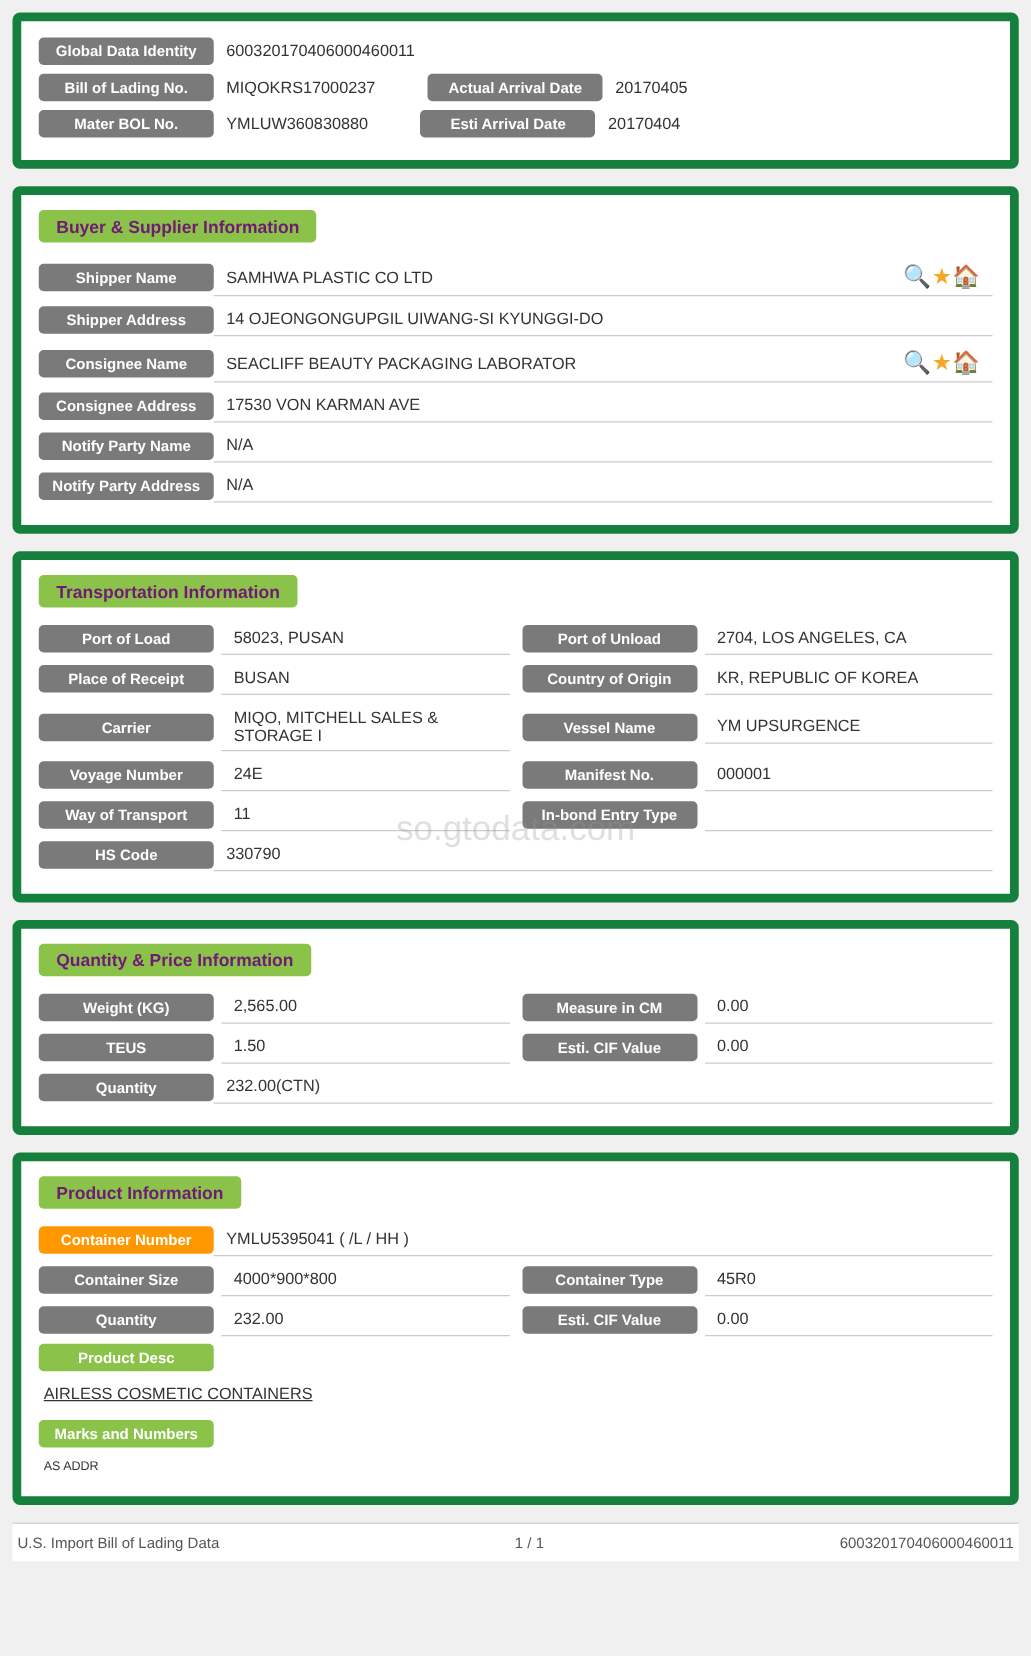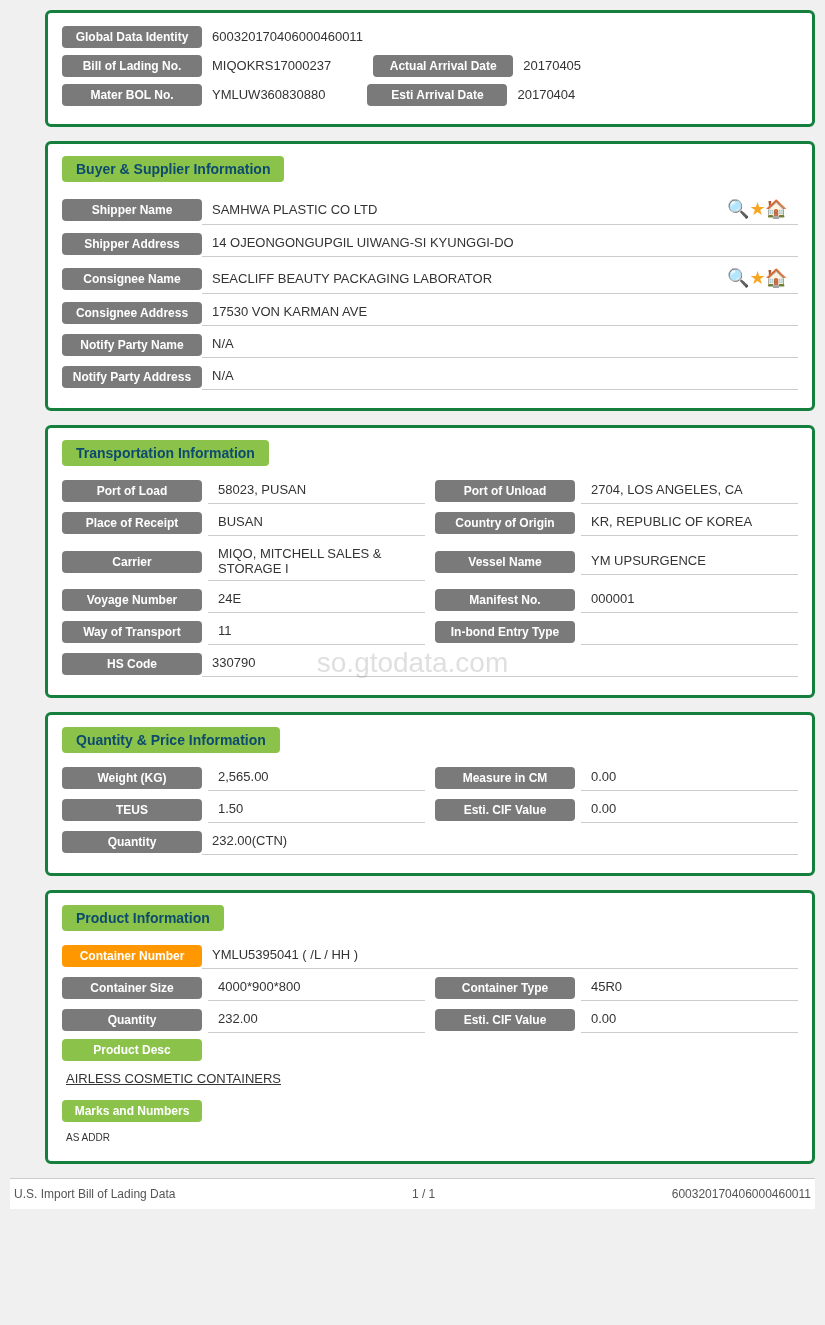--- a/index.html
+++ b/index.html
@@ -10,25 +10,24 @@
       color: #333;
       width: 825px;
     }
     .page {
       background: #f0f0f0;
       padding: 10px;
       min-height: 1325px;
     }
     .card {
       background: #fff;
-      border: 3px solid #15803d;
+      border: 7px solid #15803d;
       border-radius: 6px;
       margin-bottom: 14px;
       padding: 12px 14px;
-      margin-left: 35px;
     }
     .top-card {
       padding: 12px 14px;
     }
     .field-row {
       display: flex;
       align-items: center;
       margin-bottom: 6px;
     }
     .label-box {
@@ -77,21 +76,21 @@
     .two-col-row .field-group {
       flex: 1;
     }
     .section-header {
       display: flex;
       align-items: center;
       margin-bottom: 12px;
     }
     .section-title {
       background: #8bc34a;
-      color: #0c4a6e;
+      color: #701a75;
       font-weight: bold;
       font-size: 14px;
       padding: 5px 14px;
       border-radius: 4px;
     }
     .icon-btn {
       font-size: 18px;
       cursor: pointer;
     }
     .search-icon { color: #666; }

